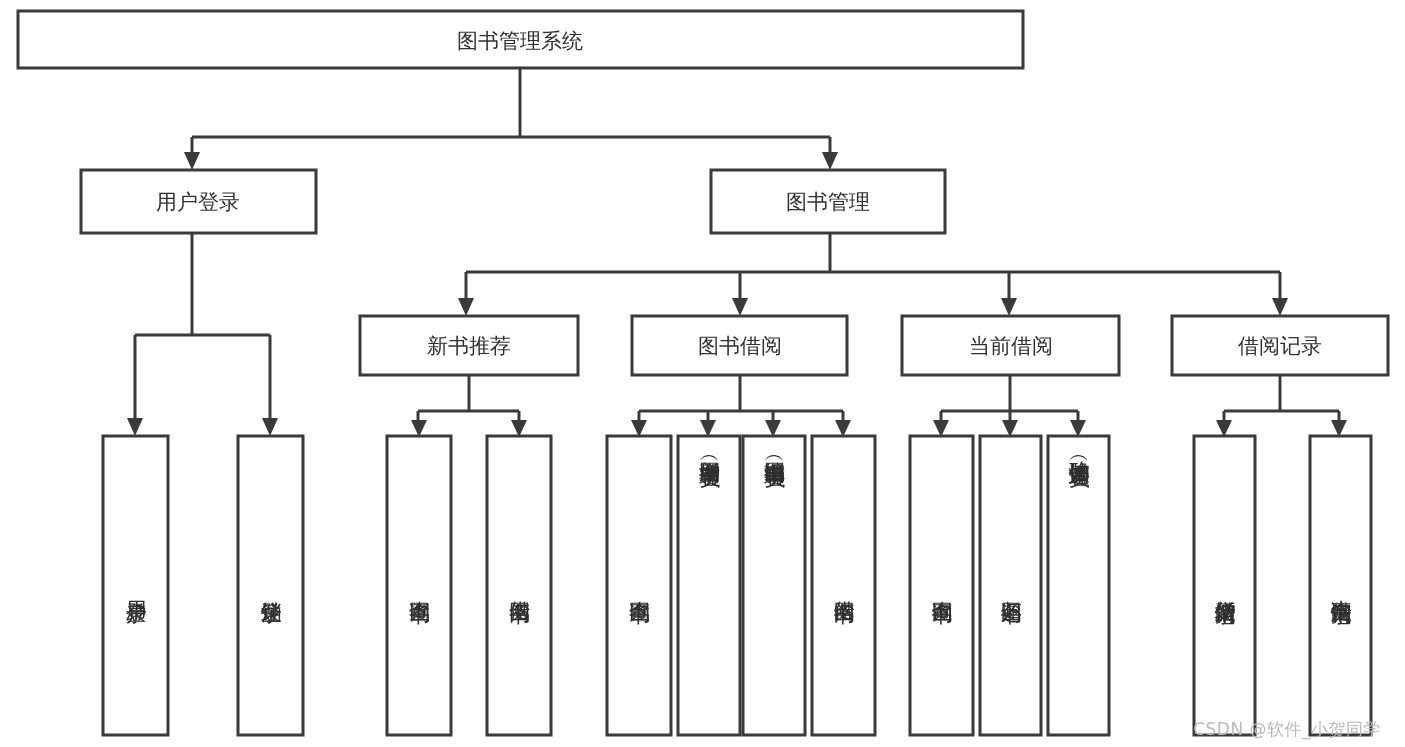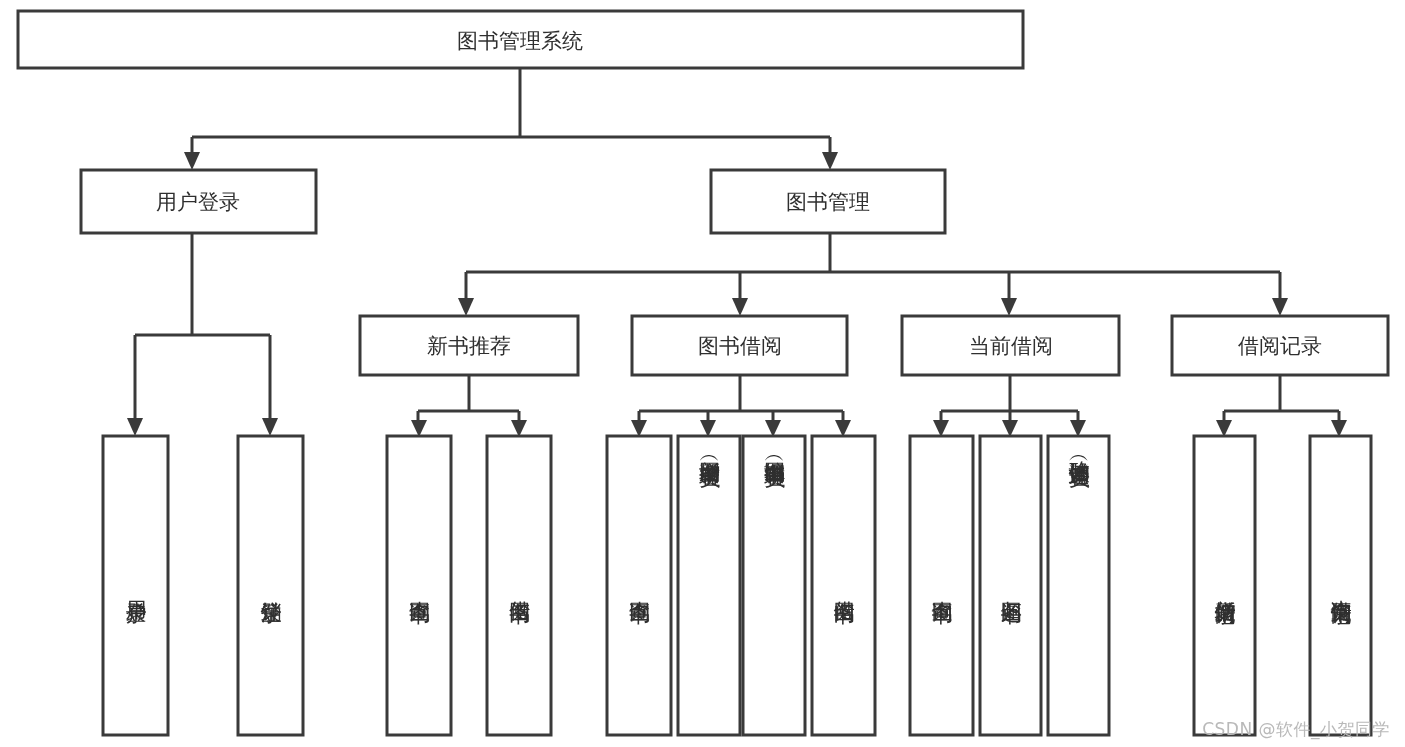--- a/index.html
+++ b/index.html
@@ -65,21 +65,21 @@
     font-family: "DejaVu Sans", "Liberation Sans", sans-serif;
     font-size: 21px;
     line-height: 1.12;
     color: #2f2f2f;
     letter-spacing: 1px;
     text-align: center;
     white-space: nowrap;
   }
   .watermark {
     position: absolute;
-    right: 15px;
+    right: 24px;
     bottom: 6px;
     font-family: "DejaVu Sans", "Liberation Sans", sans-serif;
     font-size: 17px;
     color: #b9b9b9;
     letter-spacing: 0.5px;
     white-space: nowrap;
     user-select: none;
   }
 </style>
 </head>

